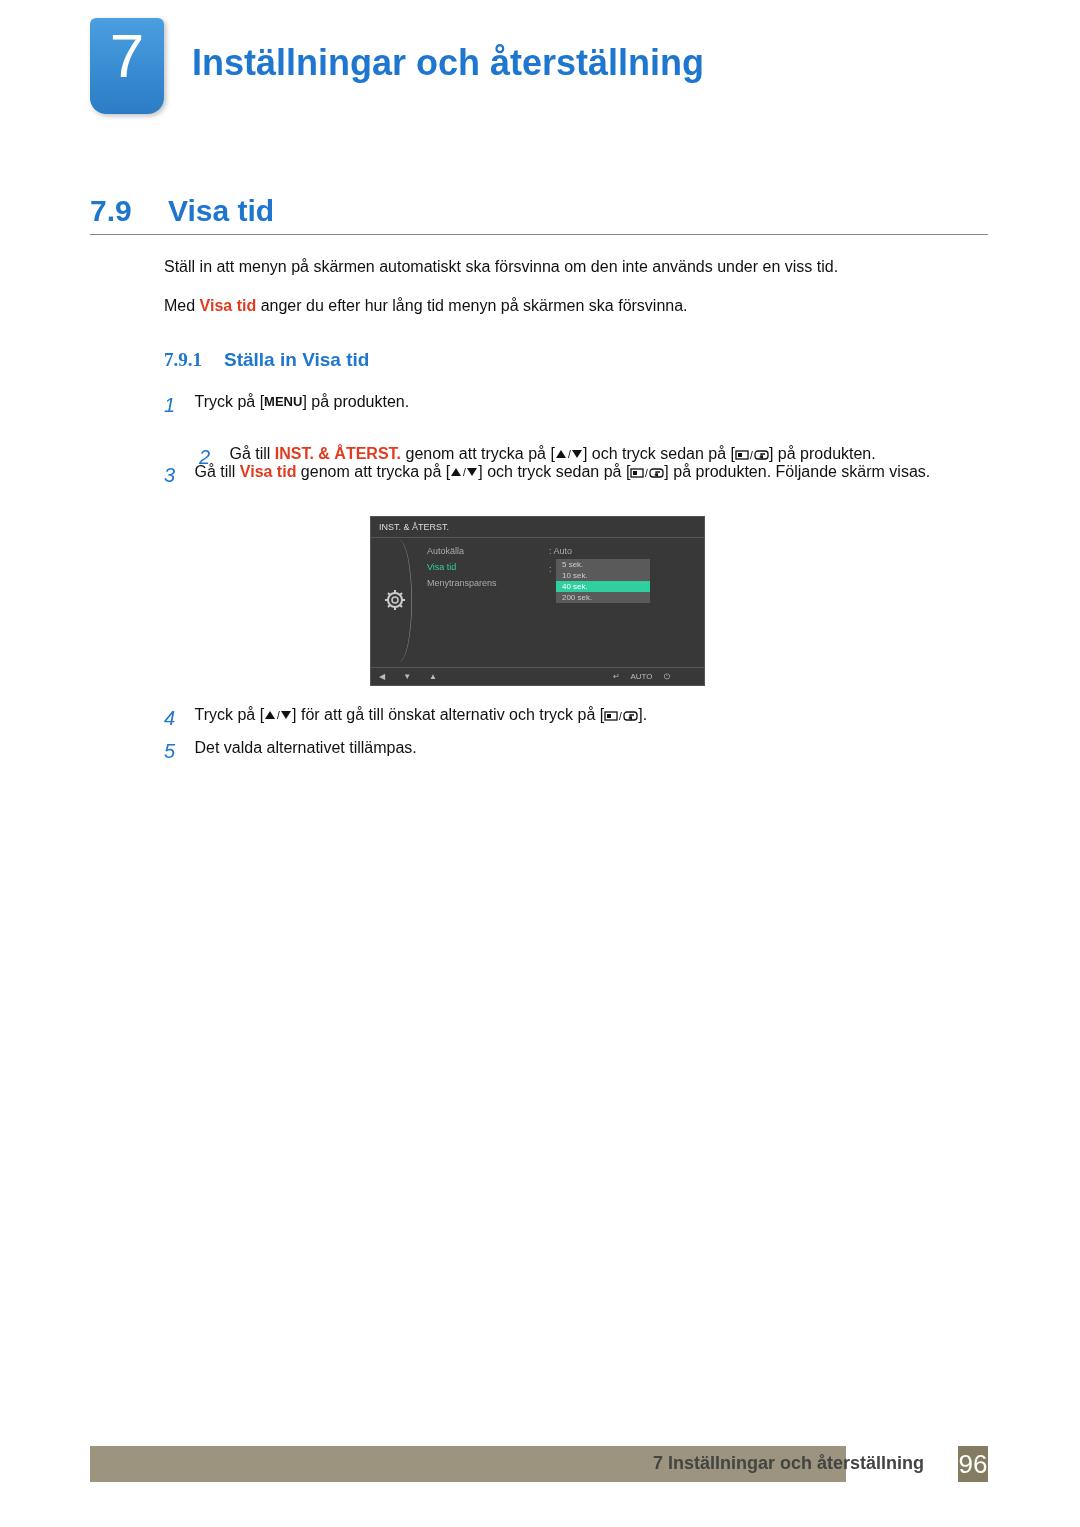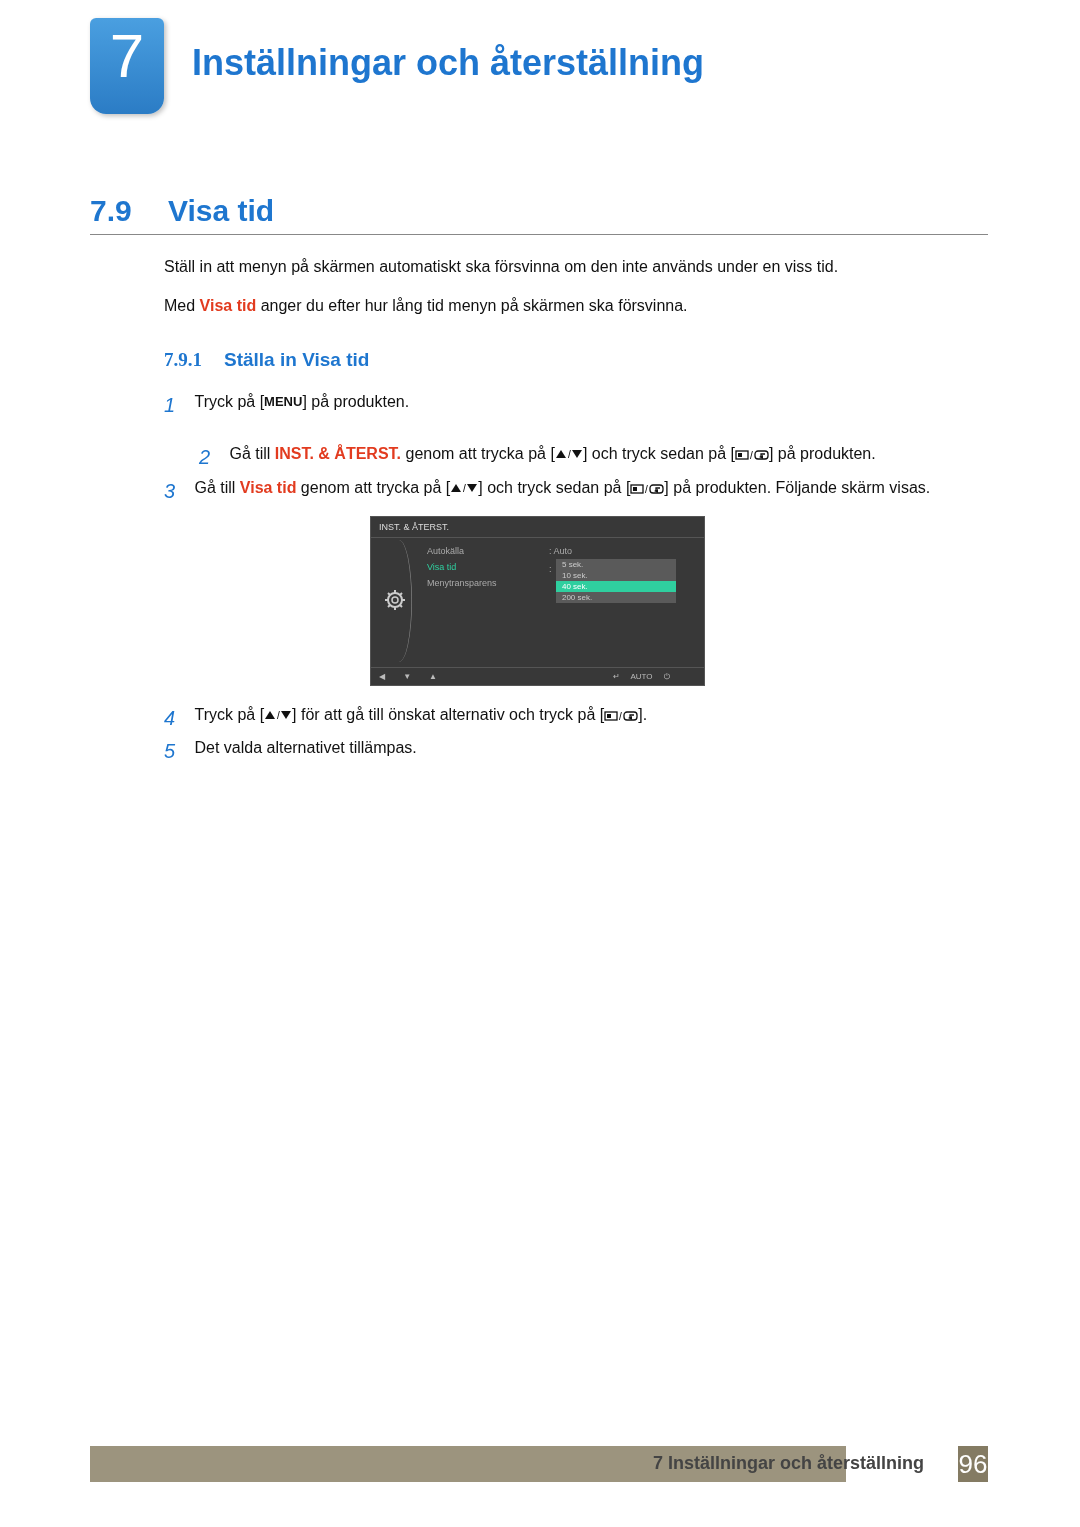--- a/index.html
+++ b/index.html
@@ -44,21 +44,21 @@
     .subsection-title { position: absolute; left: 224px; top: 349px; font-size: 19px; color: #1e76cf; font-weight: bold; }
 
     .step { position: absolute; left: 164px; font-size: 16px; color: #111; line-height: 1.55; width: 820px; }
     .step .n { color: #1e76cf; font-size: 20px; font-style: italic; display: inline-block; width: 26px; vertical-align: top; }
     .step .txt { display: inline-block; width: 782px; vertical-align: top; }
     .step .hl { color: #e23b1f; font-weight: bold; }
     .step .menu-label { font-weight: bold; font-size: 13px; vertical-align: 1px; }
 
     .s1 { top: 390px; }
     .s2 { top: 442px; margin-left: 35px; }
-    .s3 { top: 476px; }
+    .s3 { top: 460px; }
     .s4 { top: 703px; }
     .s5 { top: 736px; }
 
     .icon { display: inline-block; vertical-align: middle; }
     .icon svg { display: block; }
 
     
     .osd {
       position: absolute; left: 370px; top: 516px;
       width: 335px; height: 170px;
@@ -201,21 +201,21 @@
       </div>
       <div class="osd-left">
         <div>Autokälla</div>
         <div class="active">Visa tid</div>
         <div>Menytransparens</div>
       </div>
       <div class="osd-right">
         <div class="val">: <span>Auto</span></div>
         <div>
           <span style="color:#aaa;font-size:9px;">:</span>
-          <div class="osd-options" style="display:inline-block;width:120px;vertical-align:top;">
+          <div class="osd-options" style="display:inline-block;width:94px;vertical-align:top;">
             <div class="osd-opt">5 sek.</div>
             <div class="osd-opt">10 sek.</div>
             <div class="osd-opt sel">40 sek.</div>
             <div class="osd-opt">200 sek.</div>
           </div>
         </div>
       </div>
     </div>
     <div class="osd-footer">
       <span>◀</span>

